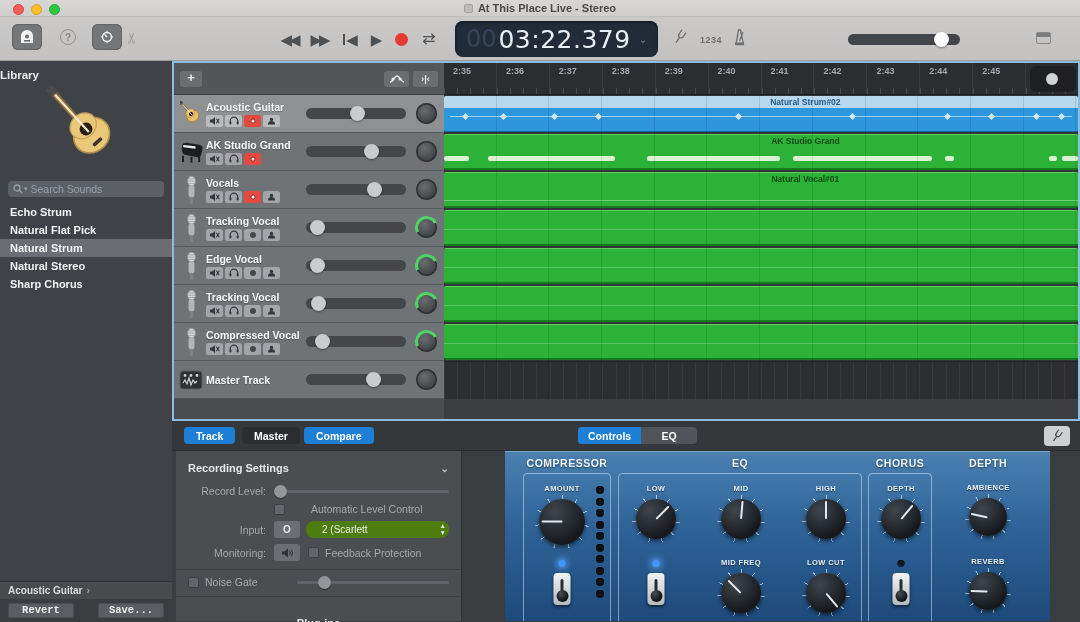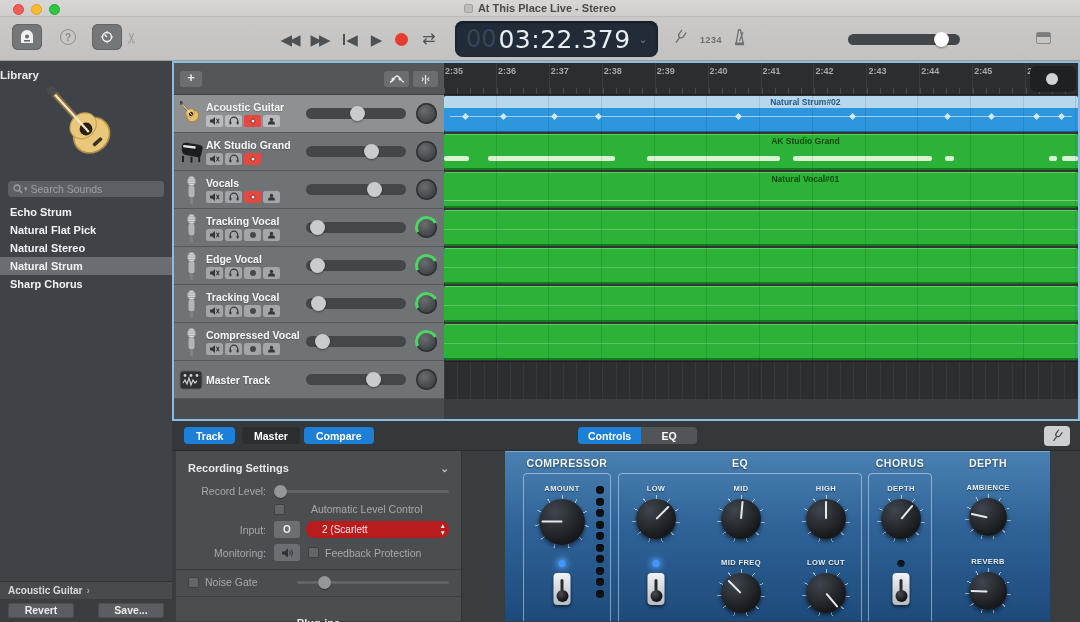--- a/index.html
+++ b/index.html
@@ -51,21 +51,21 @@
   .search input { flex:1; background:transparent; border:none; outline:none; color:#e4e6e8; font-size:10.5px; min-width:0; }
   .search input::placeholder { color:#9aa0a5; }
   .search .schev { color:#9aa0a5; font-size:7px; margin-left:-2px; }
   .liblist { }
   .libitem { height:18px; line-height:18px; padding-left:10px; color:#f2f3f4; font-size:11px; font-weight:bold; cursor:default; }
   .libitem.sel { background:#6a6e72; }
   .sfooter { margin-top:auto; }
   .crumb { height:18px; background:#484a4d; border-top:1px solid #2f3134; display:flex; align-items:center;
     padding-left:8px; color:#d8dadc; font-size:10px; font-weight:bold; gap:4px; }
   .crumb .arr { color:#9fa2a5; font-size:10px; }
-  .btnrow { height:22px; background:#3a3d40; display:flex; align-items:center; padding:2px 8px; gap:24px; }
+  .btnrow { height:22px; background:#3a3d40; display:flex; align-items:center; padding:2px 8px; gap:24px;font-family:Liberation Mono, monospace; }
   .gbtn { flex:1; height:15px; background:#5a5d61; border-radius:3px; color:#eceded; font-size:10.5px; font-weight:bold;
     display:flex; align-items:center; justify-content:center; box-shadow:inset 0 0 0 1px #4b4e51; }
 
   
   .workspace { height:360px; border:2px solid #8cbcdf; display:flex; background:#3a3c3f; overflow:hidden; }
   .headers { width:270px; display:flex; flex-direction:column; background:#4a4d50; }
   .htop { height:32px; background:#54575a; border-bottom:1px solid #3e4144; display:flex; align-items:center; padding:0 6px; }
   .addbtn { width:22px; height:16px; background:#6b6e71; border-radius:3px; color:#ececec; font-size:13px; line-height:14px;
     text-align:center; font-weight:bold; }
   .htop .right { margin-left:auto; display:flex; gap:4px; }
@@ -86,21 +86,21 @@
   .pan { width:21px; height:21px; border-radius:50%; margin-left:10px; position:relative;
     background:radial-gradient(circle at 40% 35%, #6a6d70, #3c3f42 75%); box-shadow:inset 0 0 0 1.5px #2e3134; }
   .pan.green::after { content:""; position:absolute; inset:-1px; border-radius:50%;
     border:3px solid transparent; border-top-color:#4fd364; border-left-color:#4fd364; transform:rotate(18deg); }
   .hfiller { flex:1; background:#4a4d50; }
 
   
   .lanes { flex:1; display:flex; flex-direction:column; position:relative; }
   .ruler { height:32px; background:#2b2d30; border-bottom:1px solid #1e2022; display:flex; position:relative; }
   .rcell { flex:1; border-left:1px solid rgba(255,255,255,.07); position:relative; color:#a4a8ac; font-size:9px;
-    padding:3px 0 0 1px; font-weight:bold; }
+    padding:3px 0 0 9px; font-weight:bold; }
   .rcell:first-child { border-left:none; }
   .rcell::after { content:""; position:absolute; left:0; right:0; bottom:0; height:6px;
     background:repeating-linear-gradient(90deg, rgba(255,255,255,.14) 0 1px, transparent 1px 13px); }
   .rzoom { position:absolute; right:2px; top:3px; width:46px; height:26px; background:#1e2023; border-radius:6px; }
   .rzoom .zk { position:absolute; left:16px; top:7px; width:12px; height:12px; border-radius:50%; background:#d0d3d5; }
   .lanesbody { position:relative; }
   .lanesbody::after { content:""; position:absolute; inset:0; pointer-events:none;
     background:repeating-linear-gradient(90deg, transparent 0 51.7px, rgba(0,0,0,.10) 51.7px 52.7px); }
   .lane { height:38px; position:relative; background:#323437; }
   .region { position:absolute; inset:1px 0; border-radius:2px; overflow:hidden; }
@@ -137,21 +137,21 @@
     padding:8px 12px 0; color:#a6a9ac; font-size:10.5px; }
   .rphead { display:flex; align-items:center; color:#e6e7e9; font-size:11px; font-weight:bold; height:18px; }
   .rphead .chev { margin-left:auto; color:#c3c5c7; font-size:10px; }
   .rrow { display:flex; align-items:center; margin-top:6px; }
   .rlab { width:78px; text-align:right; margin-right:8px; flex:none; }
   .hslider { position:relative; height:3px; background:#606468; border-radius:2px; flex:1; }
   .hknob { position:absolute; top:-5px; width:13px; height:13px; border-radius:50%; background:#94979a; box-shadow:0 1px 1px rgba(0,0,0,.4); }
   .cbox { width:11px; height:11px; background:#62666a; border:1px solid #3e4144; border-radius:2px; flex:none; margin-right:6px; }
   .smbtn { width:26px; height:17px; background:#6b6f73; border-radius:3px; display:flex; align-items:center; justify-content:center;
     color:#e9eaeb; font-size:10px; font-weight:bold; flex:none; }
-  .popup { height:17px; background:#b91c1c; border-radius:8px; flex:1; margin-left:6px; display:flex; align-items:center;
+  .popup { height:17px; background:#4d7c0f; border-radius:8px; flex:1; margin-left:6px; display:flex; align-items:center;
     color:#eceded; font-size:10px; padding-left:16px; position:relative; }
   .popup .steppers { position:absolute; right:3px; top:1px; display:flex; flex-direction:column; line-height:7px;
     font-size:6.5px; color:#e8e8e8; }
   .divider { height:1px; background:#3d4043; margin:8px -12px 0; }
 
   
   .spanel { position:absolute; left:333px; top:30px; width:545px; bottom:0; overflow:hidden;
     background:linear-gradient(180deg,#4a81b1 0%, #2f6398 45%, #1d4a7a 100%); box-shadow:inset 0 1px 0 rgba(255,255,255,.3); }
   .ssec { position:absolute; top:6px; bottom:-12px; }
   .shead { text-align:center; color:#f2f6fa; font-size:10.5px; font-weight:bold; letter-spacing:.5px; text-shadow:0 1px 2px rgba(0,0,0,.5); }
@@ -277,22 +277,22 @@
       <svg width="10" height="10" viewBox="0 0 10 10">
           <circle cx="4" cy="4" r="3" fill="none" stroke="#9aa0a5" stroke-width="1.3"></circle>
           <path d="M6.3 6.3 L9 9" stroke="#9aa0a5" stroke-width="1.3"></path>
         </svg>
       <span class="schev">▾</span>
       <input placeholder="Search Sounds" style="">
     </div>
     <div class="liblist">
         <div class="libitem">Echo Strum</div>
         <div class="libitem">Natural Flat Pick</div>
+        <div class="libitem sel">Natural Strum</div>
         <div class="libitem">Natural Stereo</div>
-        <div class="libitem sel">Natural Strum</div>
         <div class="libitem">Sharp Chorus</div>
       </div>
     <div class="sfooter">
       <div class="crumb">
         <span>Acoustic Guitar</span>
         <span class="arr">›</span>
       </div>
       <div class="btnrow">
         <span class="gbtn">Revert</span>
         <span class="gbtn">Save...</span>

